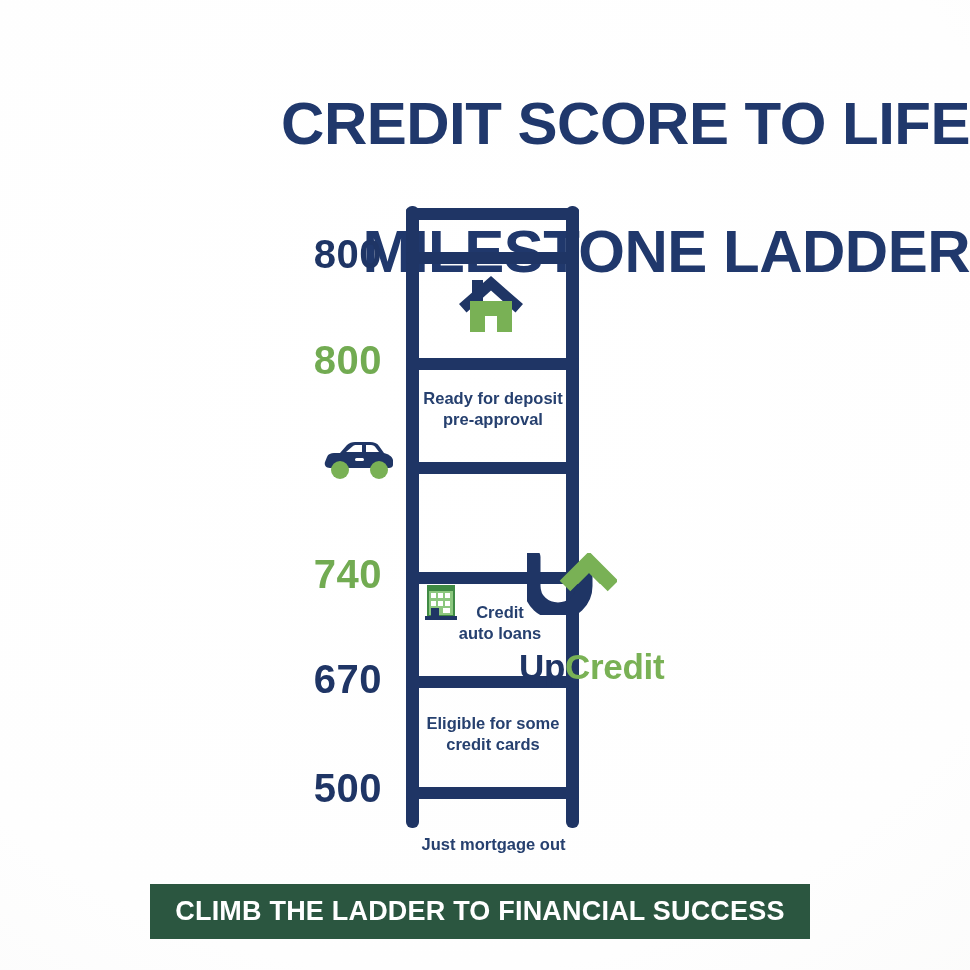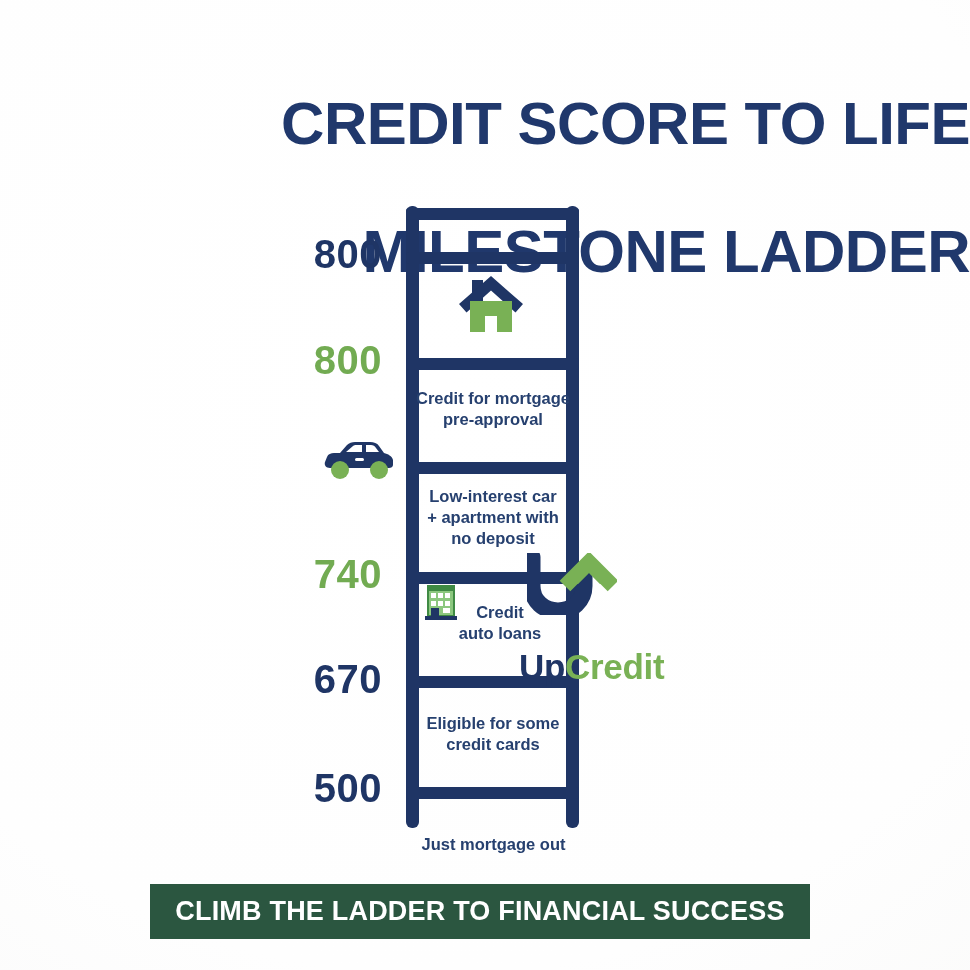--- a/index.html
+++ b/index.html
@@ -254,25 +254,22 @@
         <rect x="22" y="9" width="5" height="5" fill="#ffffff"></rect>
         <rect x="8" y="17" width="5" height="5" fill="#ffffff"></rect>
         <rect x="15" y="17" width="5" height="5" fill="#ffffff"></rect>
         <rect x="22" y="17" width="5" height="5" fill="#ffffff"></rect>
         <rect x="8" y="24" width="8" height="8" fill="#1f3565"></rect>
         <rect x="20" y="24" width="7" height="5" fill="#ffffff"></rect>
         <rect x="2" y="32" width="32" height="4" fill="#1f3565"></rect>
       </svg>
     </div>
 
-    <div class="rung-text" style="top:372px;">Credit for mortgage
+    <div class="rung-text" style="top:372px;">Ready for deposit
 pre-approval</div>
-    <div class="rung-text" style="top:470px;">Low-interest car
-+ apartment with
-no deposit</div>
     <div id="prime-text">Credit
 auto loans</div>
     <div class="rung-text" style="top:697px;">Eligible for some
 credit cards</div>
 
     <div id="bottom-caption">Just mortgage out</div>
   </div>
 
   <div id="logo">
     <div id="logo-mark">

